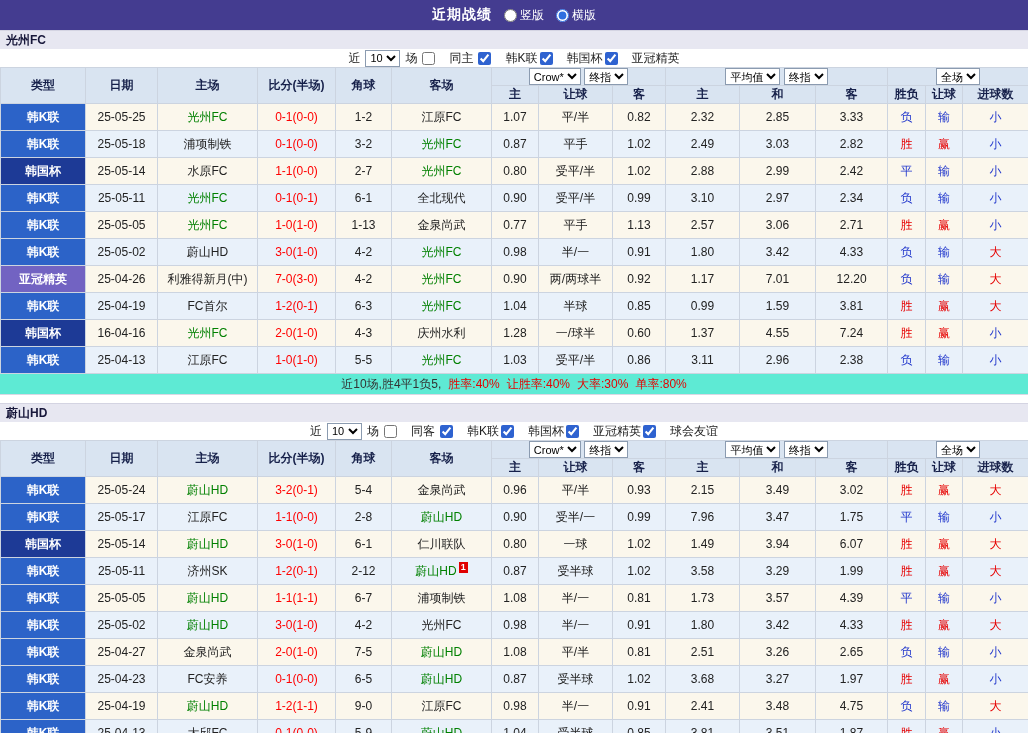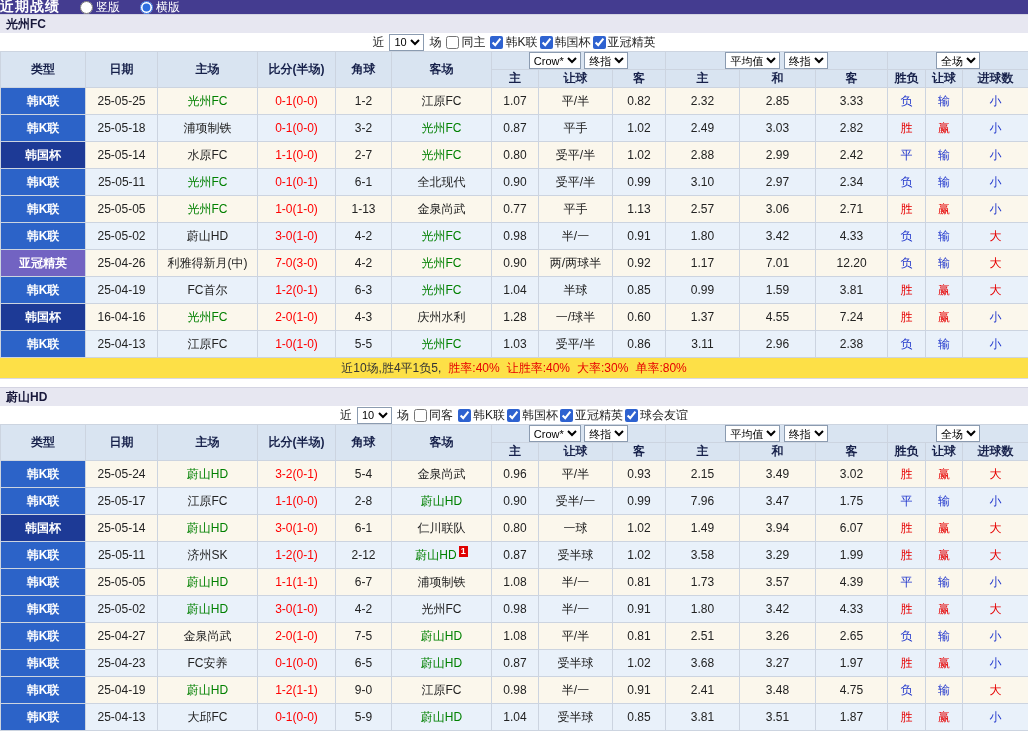--- a/index.html
+++ b/index.html
@@ -1,48 +1,48 @@
 <!DOCTYPE html>
 <html style="--red: #e60000; --blue: #2036cc; --green: #008000; --score_red: #ff0000; --topbar_bg: #443c90; --kleague_bg: #2c63c8; --cup_bg: #1d3a96; --acl_bg: #7263c2;"><head>
 <meta charset="utf-8">
 <style>
   html,body{margin:0;padding:0;}
   body{width:1028px;background:#fff;font-family:"Liberation Sans","DejaVu Sans",sans-serif;font-size:12px;color:#222;}
 
-  .topbar{height:14px;background:var(--topbar_bg,#443c90);display:flex;align-items:center;gap:20px;}
+  .topbar{height:30px;background:var(--topbar_bg,#443c90);display:flex;align-items:center;justify-content:center;gap:12px;}
   .topbar-title{color:#fff;font-weight:bold;font-size:14px;letter-spacing:1px;}
   .radio-opt{display:inline-flex;align-items:center;gap:3px;color:#fff;cursor:pointer;}
   .radio-opt input{margin:0;accent-color:#2f6fe0;}
 
   .section-bar{height:18px;background:#e7e7f1;border-top:1px solid #d4d4e2;display:flex;align-items:center;padding:0 6px;}
   .team-name{font-weight:bold;color:#17173a;}
 
   .filter-row{height:18px;display:flex;align-items:center;justify-content:center;gap:5px;background:#fff;}
-  .cb{display:inline-flex;align-items:center;gap:2px;cursor:pointer;}
+  .cb{display:inline-flex;align-items:center;gap:14px;cursor:pointer;}
   [data-leagues]{display:inline-flex;align-items:center;gap:2px;}
   input[type=checkbox]{width:13px;height:13px;margin:0;accent-color:#2e62d0;}
   select{font-family:inherit;font-size:11px;height:17px;border:1px solid #8b9bb0;background:#fff;}
 
   table.stats{width:1028px;border-collapse:collapse;table-layout:fixed;}
   .stats th,.stats td{border:1px solid #ccd4e0;text-align:center;overflow:hidden;white-space:nowrap;padding:0;font-size:12px;}
   .stats thead th{background:#d9e4f1;height:17px;font-weight:bold;color:#16204a;}
   .stats tbody td{height:26px;}
   tr.odd{background:#fbf7ec;}
   tr.even{background:#e9f1fa;}
 
   td[data-cell="type"]{color:#fff;font-weight:bold;}
   td.kleague{background:var(--kleague_bg,#2c63c8);}
   td.cup{background:var(--cup_bg,#1d3a96);}
   td.acl{background:var(--acl_bg,#7263c2);}
   td[data-cell="score"]{color:var(--score_red,#ff0000);}
   td.focus{color:var(--green,#008000);}
   .red{color:var(--red,#e60000);}
   .blue{color:var(--blue,#2036cc);}
 
-  .summary{height:20px;display:flex;align-items:center;justify-content:center;gap:7px;border-bottom:1px solid #d8d8e4;background:#fde047;}
+  .summary{height:20px;display:flex;align-items:center;justify-content:center;gap:7px;border-bottom:1px solid #d8d8e4;background:#5eead4;}
   .summary .lead{color:#333;}
   .summary .rate{color:var(--red,#e60000);}
   .section-gap{height:8px;background:#fff;}
 
   .red-badge{display:inline-block;background:#e00000;color:#fff;font-size:9px;line-height:11px;padding:0 2px;margin-left:2px;font-weight:bold;vertical-align:super;}
 </style>
 </head>
 <body>
 
 <div class="topbar">

